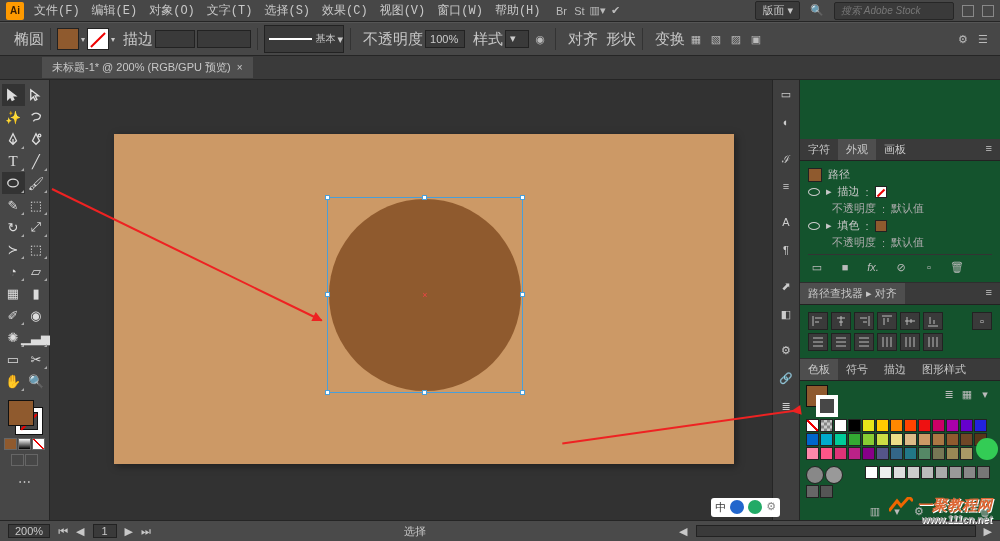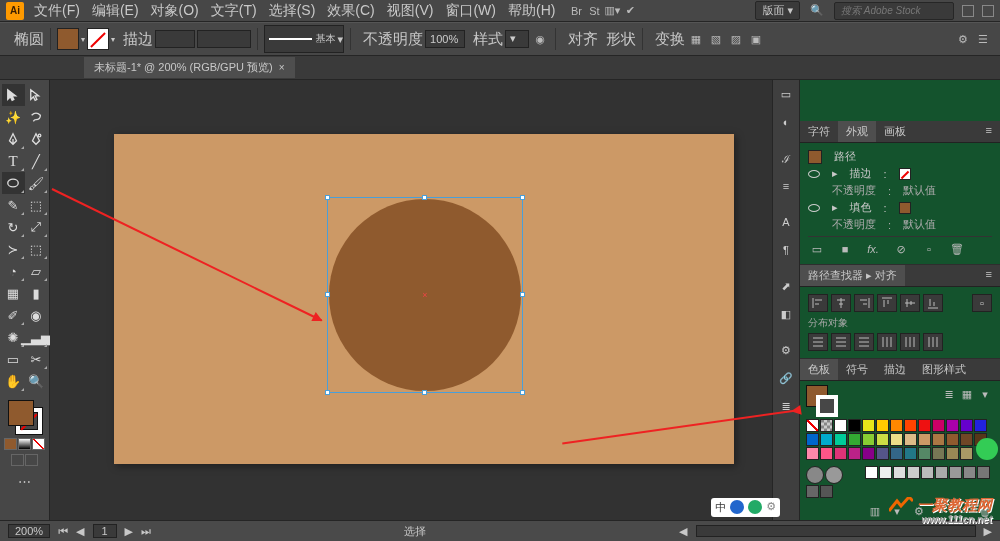--- a/index.html
+++ b/index.html
@@ -1,40 +1,40 @@
 <!DOCTYPE html>
 <html><head>
 <meta charset="utf-8">
 <style>
 * { margin:0; padding:0; box-sizing:border-box; font-family:"Microsoft YaHei",sans-serif; }
 body { width:1000px; height:541px; background:#323232; color:#c8c8c8; font-size:11px; overflow:hidden; position:relative; }
 
 
 .menubar { height:22px; background:#474747; display:flex; align-items:center; padding:0 6px; border-bottom:1px solid #252525; }
 .ai-logo { width:18px; height:18px; background:#ff9a00; color:#3a1e00; font-weight:bold; font-size:10px; display:flex; align-items:center; justify-content:center; border-radius:2px; margin-right:10px; }
-.menubar .menu-item { margin-right:12px; cursor:pointer; font-size:14px; }
+.menubar .menu-item { margin-right:12px; cursor:pointer; font-size:12px;font-family:Liberation Mono, monospace; }
 .menubar .right { margin-left:auto; display:flex; align-items:center; gap:8px; }
 .menubar .combo { background:#3a3a3a; border:1px solid #262626; padding:1px 6px; border-radius:2px; font-size:11px; }
 .search-box { background:#3a3a3a; border:1px solid #262626; padding:1px 6px; border-radius:2px; width:120px; color:#777; font-style:italic; font-size:10px; }
 .win-btn { width:12px; height:12px; border:1px solid #888; }
 
 
 .controlbar { height:34px; background:#474747; display:flex; align-items:center; padding:0 8px; gap:2px; border-bottom:1px solid #252525; border-top:1px solid #555; }
 .ctl-label { margin-left:6px; font-size:15px; }
 .swatch-fill { width:22px; height:22px; background:#8f5a2e; border:1px solid #222; }
 .swatch-none { width:22px; height:22px; background:#fff; border:1px solid #222; position:relative; }
 .swatch-none::after { content:""; position:absolute; left:0; right:0; top:50%; border-top:2px solid #e00; transform:rotate(-45deg); }
 .ctl-input { background:#3a3a3a; border:1px solid #222; color:#ccc; padding:1px 4px; font-size:11px; height:18px; }
 .stroke-preview { width:80px; height:28px; background:#3a3a3a; border:1px solid #222; display:flex; align-items:center; }
 .stroke-preview .line { height:2px; background:#fff; flex:1; margin:0 4px; }
 .sep { width:1px; height:22px; background:#333; margin:0 4px; }
 .icon-btn { width:18px; height:18px; display:flex; align-items:center; justify-content:center; color:#bbb; cursor:pointer; }
 
 
-.doc-tabs { height:24px; background:#3a3a3a; display:flex; align-items:center; padding-left:84px; border-bottom:1px solid #252525; }
+.doc-tabs { height:24px; background:#3a3a3a; display:flex; align-items:center; padding-left:42px; border-bottom:1px solid #252525; }
 .doc-tab { background:#4e4e4e; padding:3px 10px; font-size:11px; display:flex; align-items:center; gap:6px; }
 .doc-tab .close { cursor:pointer; font-size:10px; }
 
 
 .workspace { display:flex; height:444px; }
 .toolbox { width:50px; background:#474747; border-right:1px solid #252525; display:flex; flex-direction:column; align-items:center; padding-top:4px; gap:0; }
 .tool-row { display:flex; }
 .tool { width:23px; height:22px; display:flex; align-items:center; justify-content:center; color:#ddd; cursor:pointer; font-size:13px; position:relative; }
 .tool.sel { background:#333; }
 .tool .corner { position:absolute; right:1px; bottom:1px; width:0; height:0; border-right:3px solid #aaa; border-top:3px solid transparent; }
@@ -59,21 +59,21 @@
 
 .midstrip { width:28px; background:#3f3f3f; border-left:1px solid #252525; border-right:1px solid #252525; display:flex; flex-direction:column; align-items:center; padding-top:4px; gap:8px; }
 .midstrip .ic { width:20px; height:20px; display:flex; align-items:center; justify-content:center; color:#ccc; cursor:pointer; }
 
 
 .panels { width:200px; background:#14532d; display:flex; flex-direction:column; overflow:hidden; position:relative;justify-content:flex-end; }
 .ptabs { display:flex; background:#3a3a3a; border-bottom:1px solid #222; }
 .ptab { padding:3px 8px; font-size:11px; cursor:pointer; }
 .ptab.active { background:#4e4e4e; }
 .psection { padding:4px 8px; border-bottom:1px solid #2e2e2e; }
-.psection .row { display:flex; align-items:center; gap:12px; margin:2px 0; font-size:11px; }
+.psection .row { display:flex; align-items:center; gap:6px; margin:2px 0; font-size:11px; }
 .psection .row .sq { width:14px; height:14px; border:1px solid #222; }
 .psection .sub { margin-left:24px; color:#aaa; }
 .align-row { display:flex; gap:3px; margin:3px 0; }
 .align-row .ab { width:20px; height:18px; background:#3a3a3a; border:1px solid #222; display:flex; align-items:center; justify-content:center; }
 .align-row .ab svg { width:12px; height:12px; stroke:#bbb; fill:none; }
 
 .swatch-panel { padding:4px 6px; }
 .sw-current { display:flex; align-items:flex-start; gap:2px; margin-bottom:4px; position:relative; height:30px; }
 .sw-current .big { width:22px; height:22px; background:#8f5a2e; border:1px solid #111; position:absolute; }
 .sw-current .big2 { width:22px; height:22px; border:4px solid #fff; position:absolute; left:10px; top:10px; background:#474747; }
@@ -360,21 +360,20 @@
             </svg>
           </div>
         <div class="ab">
             <svg viewBox="0 0 12 12">
               <path d="M1 11h10M3 2v7M7 5v4"></path>
             </svg>
           </div>
         <div style="flex:1"></div>
         <div class="ab">▫</div>
       </div>
-      <div style="font-size:10px;color:#aaa;margin-top:4px">分布对象</div>
       <div class="align-row">
         <div class="ab">
             <svg viewBox="0 0 12 12">
               <path d="M1 2h10M1 6h10M1 10h10"></path>
             </svg>
           </div>
         <div class="ab">
             <svg viewBox="0 0 12 12">
               <path d="M1 2h10M1 6h10M1 10h10"></path>
             </svg>

